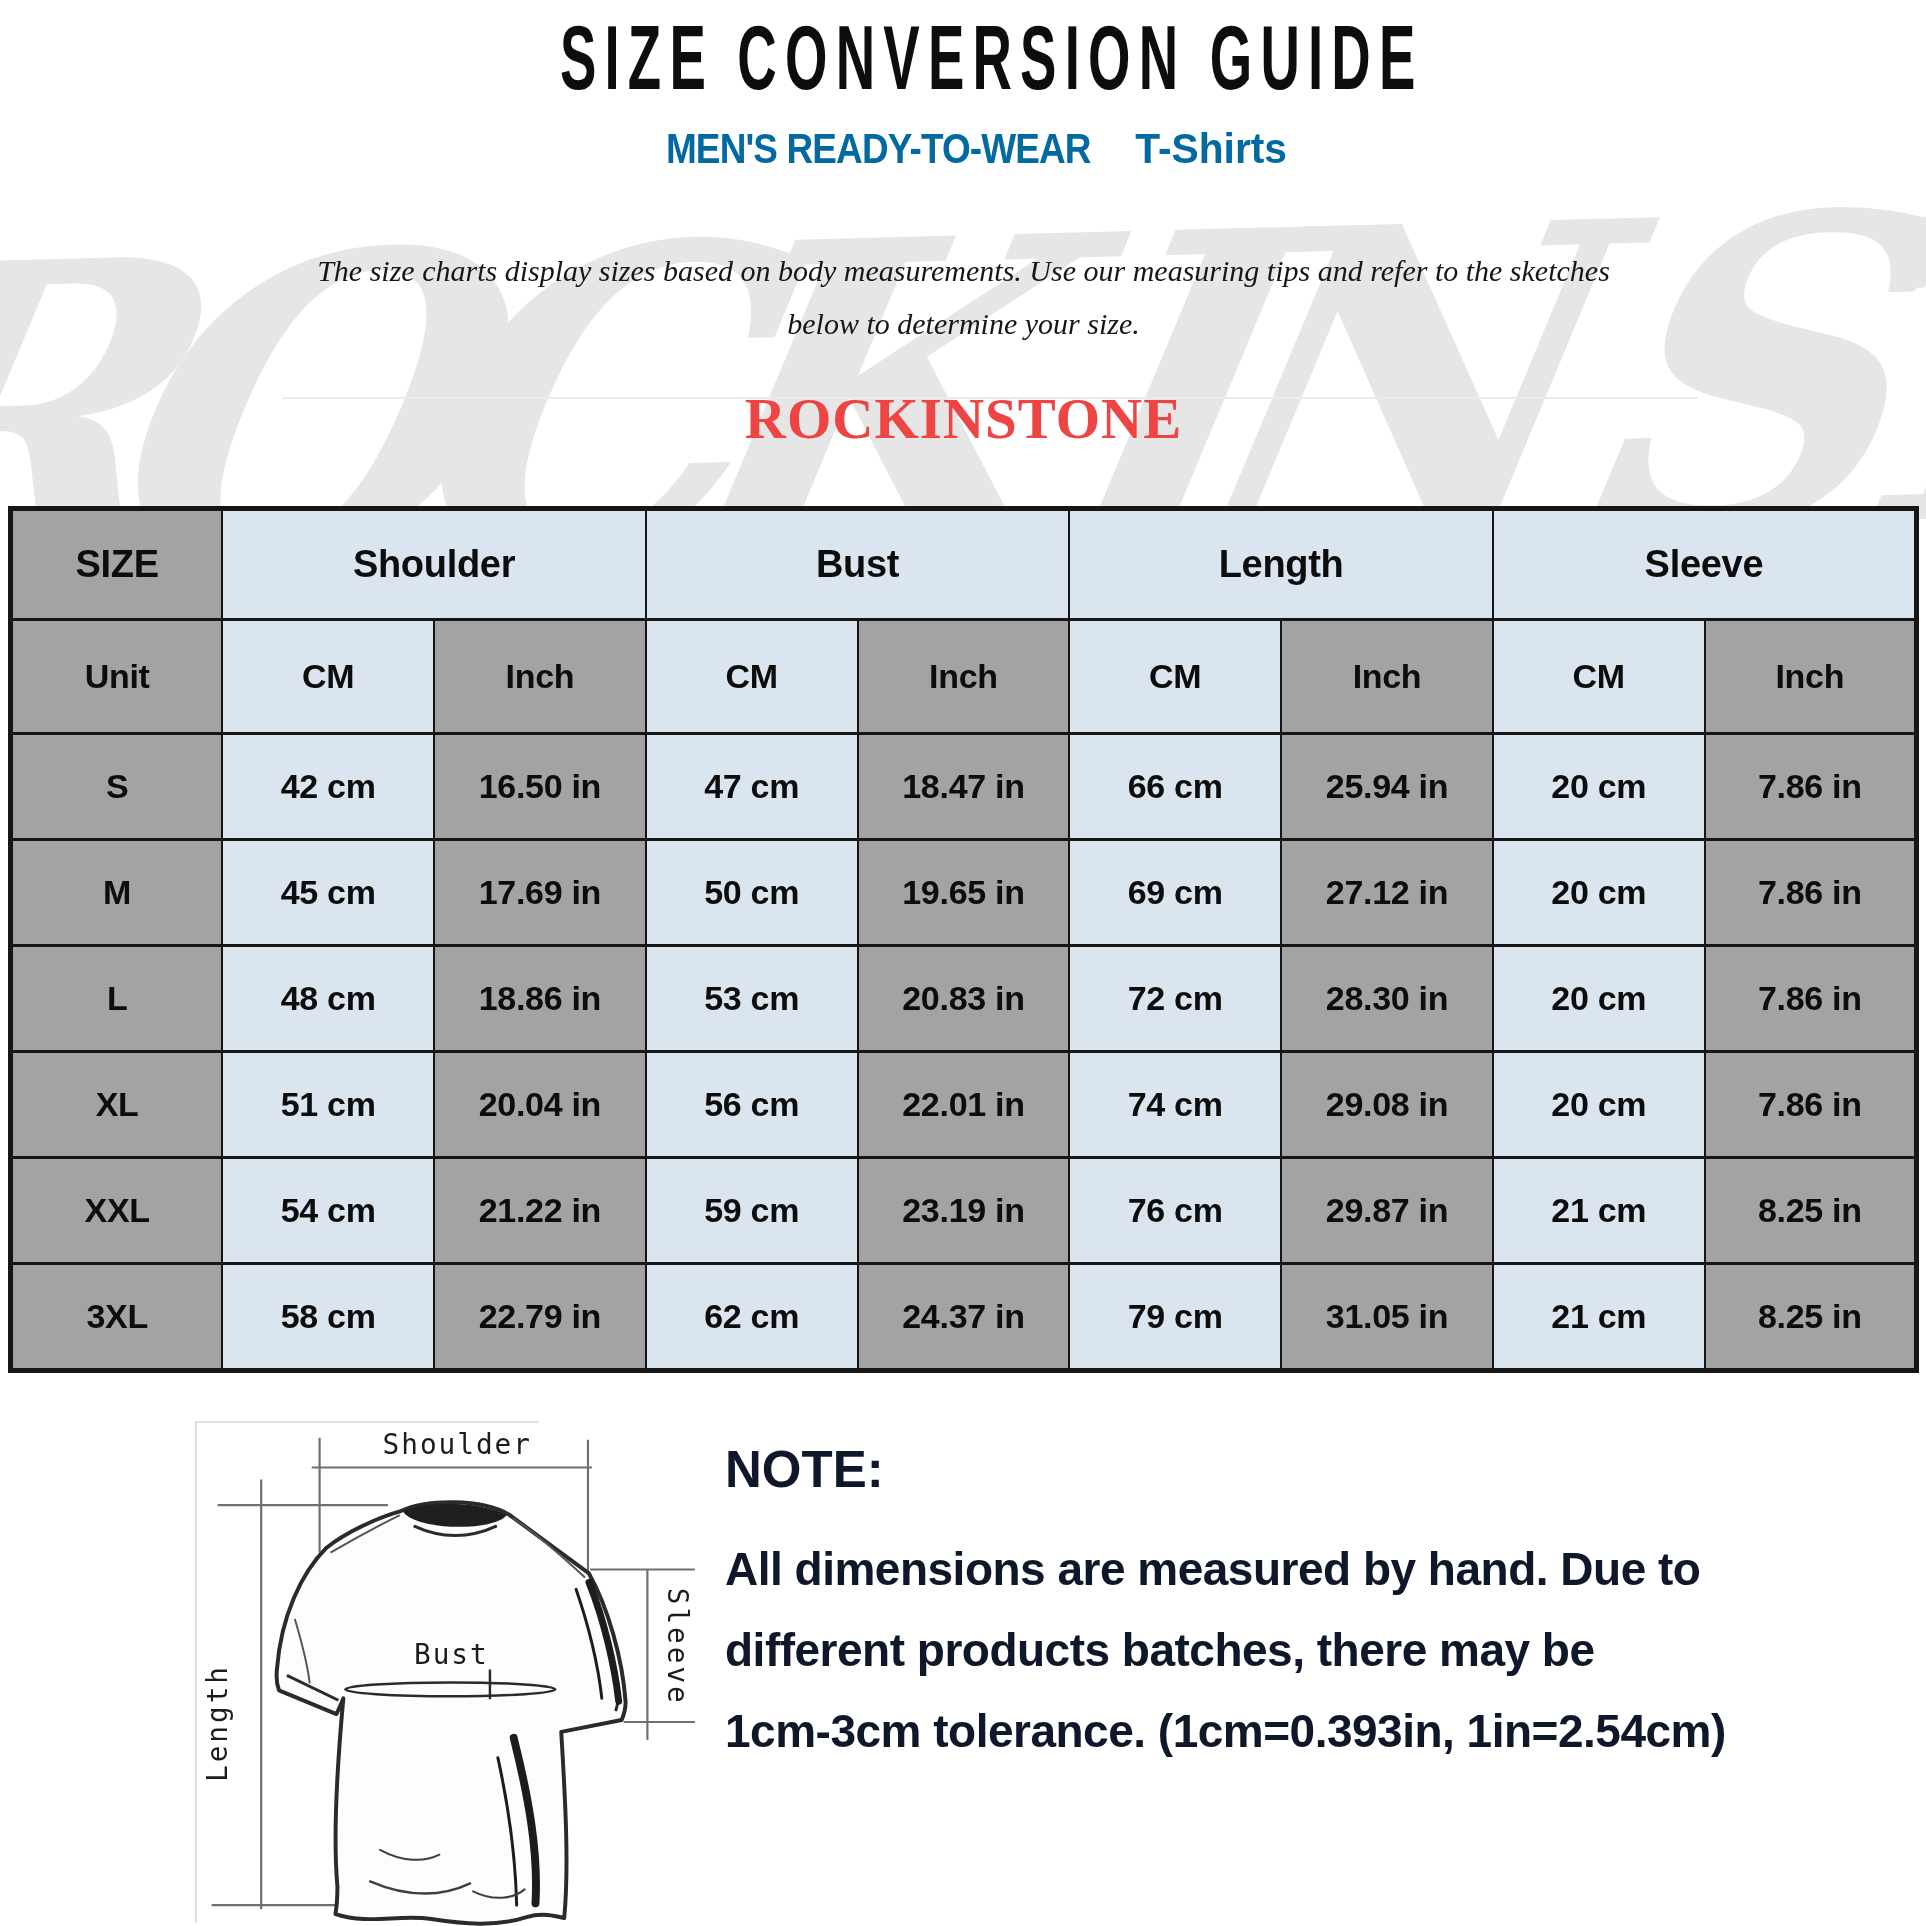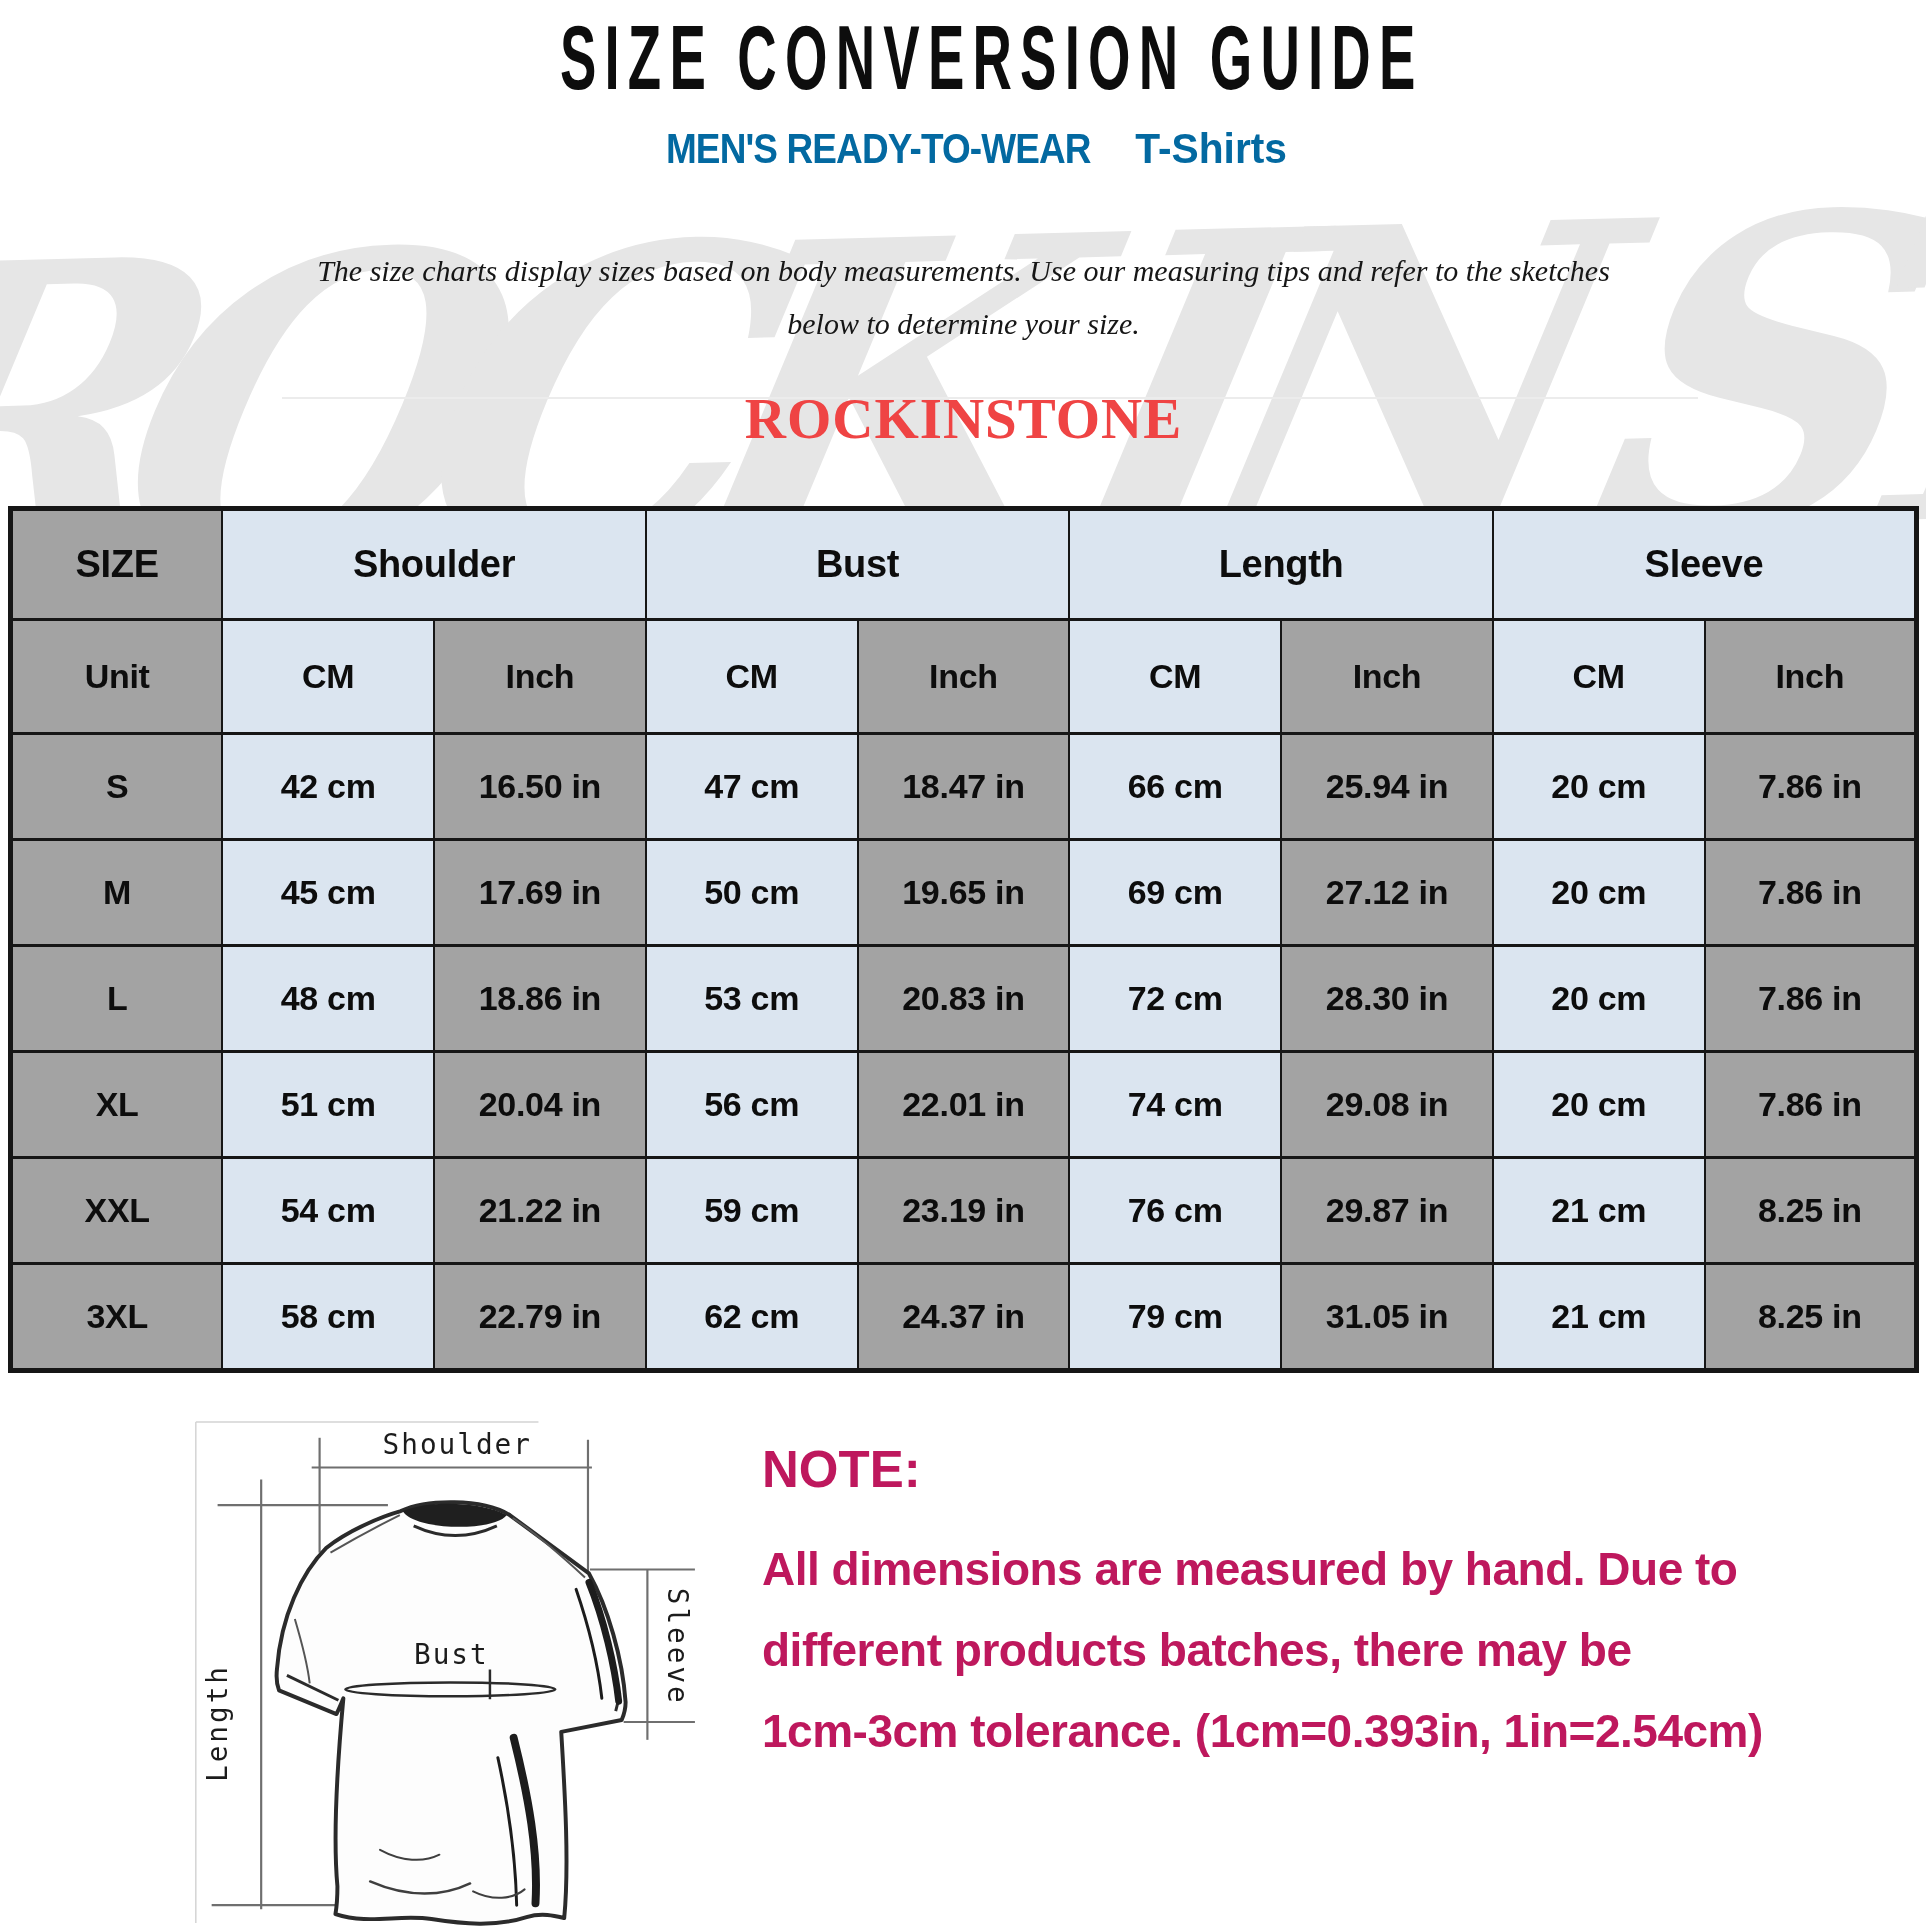--- a/index.html
+++ b/index.html
@@ -39,21 +39,21 @@
   table.size-chart col{width:11.11%;}
   tr.hrow1 td{height:107px;font-size:38px;}
   tr.hrow2 td{height:111px;}
   tr.drow td{height:103px;}
   td.blue{background:#dbe5f0;}
 
   
   .sketch{position:absolute;left:176px;top:1416px;width:614px;height:511px;z-index:2;}
   .sketch text{font-family:"DejaVu Sans Mono",monospace;fill:#1c1c1c;}
 
-  .note{position:absolute;left:762px;top:1438px;width:1119px;z-index:2;color:#be185d;}
+  .note{position:absolute;left:725px;top:1438px;width:1119px;z-index:2;color:#0f172a;}
   .note .note-heading{font-weight:bold;font-size:51px;line-height:63px;margin-bottom:28px;}
   .note .note-line{font-weight:bold;font-size:46px;line-height:81px;letter-spacing:-0.5px;white-space:nowrap;}
 </style>
 </head>
 <body>
 
 <div class="page">
 
   <div class="watermark">ROCK IN STONE</div>
   <div class="scan-rule"></div>

